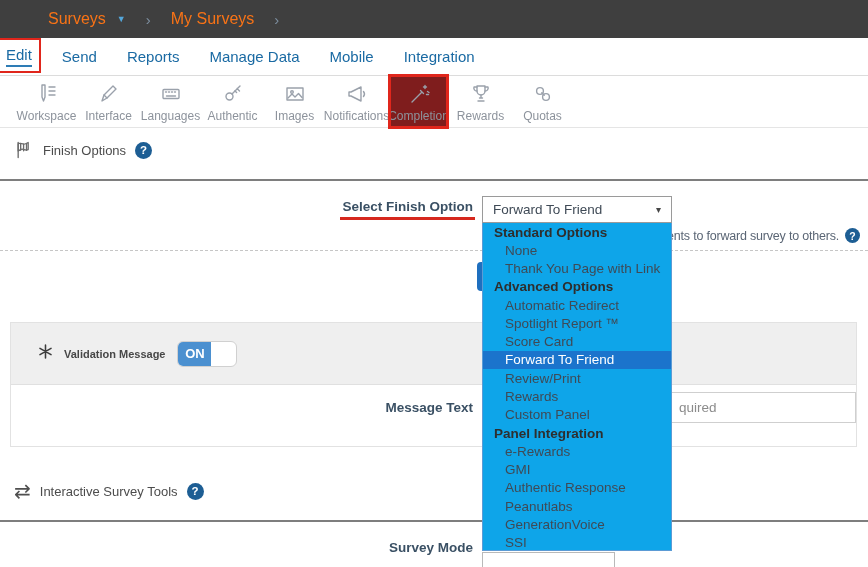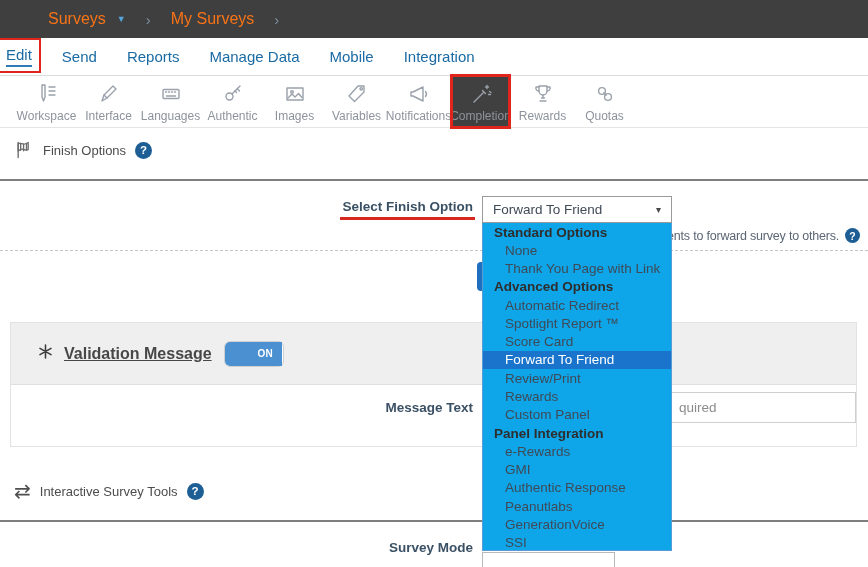--- a/index.html
+++ b/index.html
@@ -17,21 +17,21 @@
   .menubar{height:37px;background:#fff;border-bottom:1px solid #dcdcdc;display:flex;align-items:center;padding-left:6px;gap:30px;}
   .menu-item{font-size:15px;color:#1a6aa3;cursor:pointer;position:relative;}
   .menu-item.active .menu-label{border-bottom:2px solid #2e7cb5;padding-bottom:2px;display:inline-block;}
   .red-box{position:absolute;left:-9px;right:-9px;top:-8px;bottom:-6px;border:2px solid #e0261c;pointer-events:none;}
   
   .toolbar{height:51px;background:#fff;border-bottom:1px solid #e5e5e5;display:flex;align-items:stretch;padding-left:18px;gap:5px;}
   .tb-item{width:57px;display:flex;flex-direction:column;align-items:center;justify-content:center;gap:2px;cursor:pointer;}
   .tb-icon{height:26px;display:flex;align-items:center;justify-content:center;}
   .tb-icon svg{stroke:#9aa1ab;fill:none;stroke-width:1.4;stroke-linecap:round;stroke-linejoin:round;}
   .tb-label{font-size:12px;color:#8d939c;white-space:nowrap;}
-  .tb-item.active{background:#404040;outline:3px solid #e0261c;outline-offset:-1px;}
+  .tb-item.active{background:#7f1d1d;outline:3px solid #e0261c;outline-offset:-1px;}
   
   .heading{position:absolute;left:14px;display:flex;align-items:center;gap:9px;}
   .heading .h-icon{display:flex;align-items:center;color:#5c5c5c;font-size:19px;}
   .heading .h-icon svg{stroke:#6a6a6a;fill:none;stroke-width:1.6;stroke-linecap:round;stroke-linejoin:round;}
   .h-title{font-size:13px;font-weight:normal;color:#4c4c4c;}
   .help{width:17px;height:17px;border-radius:50%;background:#1d5e94;color:#fff;
         font-size:11.5px;font-weight:bold;display:inline-flex;align-items:center;justify-content:center;cursor:pointer;}
   .help.small{width:15px;height:15px;font-size:10.5px;}
   .rule{position:absolute;left:0;right:0;border-top:2px solid #7e7e7e;}
   .dashed{position:absolute;left:0;right:0;top:250px;border-top:1px dashed #c6c6c6;z-index:1;}
@@ -48,24 +48,24 @@
   
   .dropdown{position:absolute;left:482px;top:222px;width:190px;height:329px;background:#0ea5e9;border:1px solid #5b9bd5;
      box-sizing:border-box;z-index:10;overflow:hidden;}
   .dd-row{height:18.27px;display:flex;align-items:center;font-size:13.5px;color:#3f4a56;padding-left:22px;white-space:nowrap;cursor:pointer;}
   .dd-row.group{font-weight:bold;color:#2e2e2e;padding-left:11px;cursor:default;}
   .dd-row.selected{background:#1b74cc;color:#fff;}
   
   .panel{position:absolute;left:10px;top:322px;width:847px;height:125px;border:1px solid #e2e2e2;background:#fff;box-sizing:border-box;z-index:1;}
   .panel-header{height:61px;background:#efefef;border-bottom:1px solid #e0e0e0;display:flex;align-items:center;padding-left:26px;}
   .ast-icon svg{stroke:#3c3c3c;stroke-width:2.2;stroke-linecap:round;}
-  .panel-title{font-size:16px;font-weight:bold;color:#474747;margin:0 12px 0 10px;text-decoration:underline;}
+  .panel-title{font-size:11px;font-weight:bold;color:#474747;margin:0 12px 0 10px;}
   .toggle{width:58px;height:24px;border:1px solid #d0d0d0;border-radius:6px;background:#fff;position:relative;cursor:pointer;}
   .toggle-on{position:absolute;left:0;top:0;width:33px;height:24px;background:#4b90d0;border-radius:5px 0 0 5px;
-     color:#fff;font-size:10px;font-weight:bold;display:flex;align-items:center;justify-content:center;padding-left:24px;}
+     color:#fff;font-size:13px;font-weight:bold;display:flex;align-items:center;justify-content:center;}
   .msg-label{top:400px;z-index:2;}
   .msg-input{position:absolute;left:482px;top:392px;width:374px;height:31px;border:1px solid #cfcfcf;background:#fff;
      box-sizing:border-box;display:flex;align-items:center;font-size:13.5px;color:#8b8b8b;z-index:2;}
   .msg-input .mi-text{padding-left:196px;white-space:nowrap;}
   
   .sm-label{top:540px;z-index:2;}
   .sm-select{position:absolute;left:482px;top:552px;width:133px;height:30px;border:1px solid #b9b9b9;background:#fff;box-sizing:border-box;z-index:2;cursor:pointer;}
 </style>
 </head>
 <body>
@@ -129,29 +129,20 @@
   </div>
   <div class="tb-item">
     <span class="tb-icon">
       <svg width="24" height="24" viewBox="0 0 24 24">
           <rect x="4" y="6" width="16" height="12"></rect>
           <circle cx="9" cy="10" r="1.3"></circle>
           <path d="M5 16l4-4 3 3 3.5-3.5L19 15.5"></path>
         </svg>
     </span>
     <span class="tb-label">Images</span>
-  </div>
-  <div class="tb-item">
-    <span class="tb-icon">
-      <svg width="24" height="24" viewBox="0 0 24 24">
-          <path d="M13 4h6v6L9.5 19.5 4 14z"></path>
-          <circle cx="16.2" cy="6.8" r="1.2"></circle>
-        </svg>
-    </span>
-    <span class="tb-label">Variables</span>
   </div>
   <div class="tb-item">
     <span class="tb-icon">
       <svg width="24" height="24" viewBox="0 0 24 24">
           <path d="M16 5L6 10H4v4h2l10 5zM16 5v14M18.5 9.5a4 4 0 010 5"></path>
         </svg>
     </span>
     <span class="tb-label">Notifications</span>
   </div>
   <div class="tb-item active">

